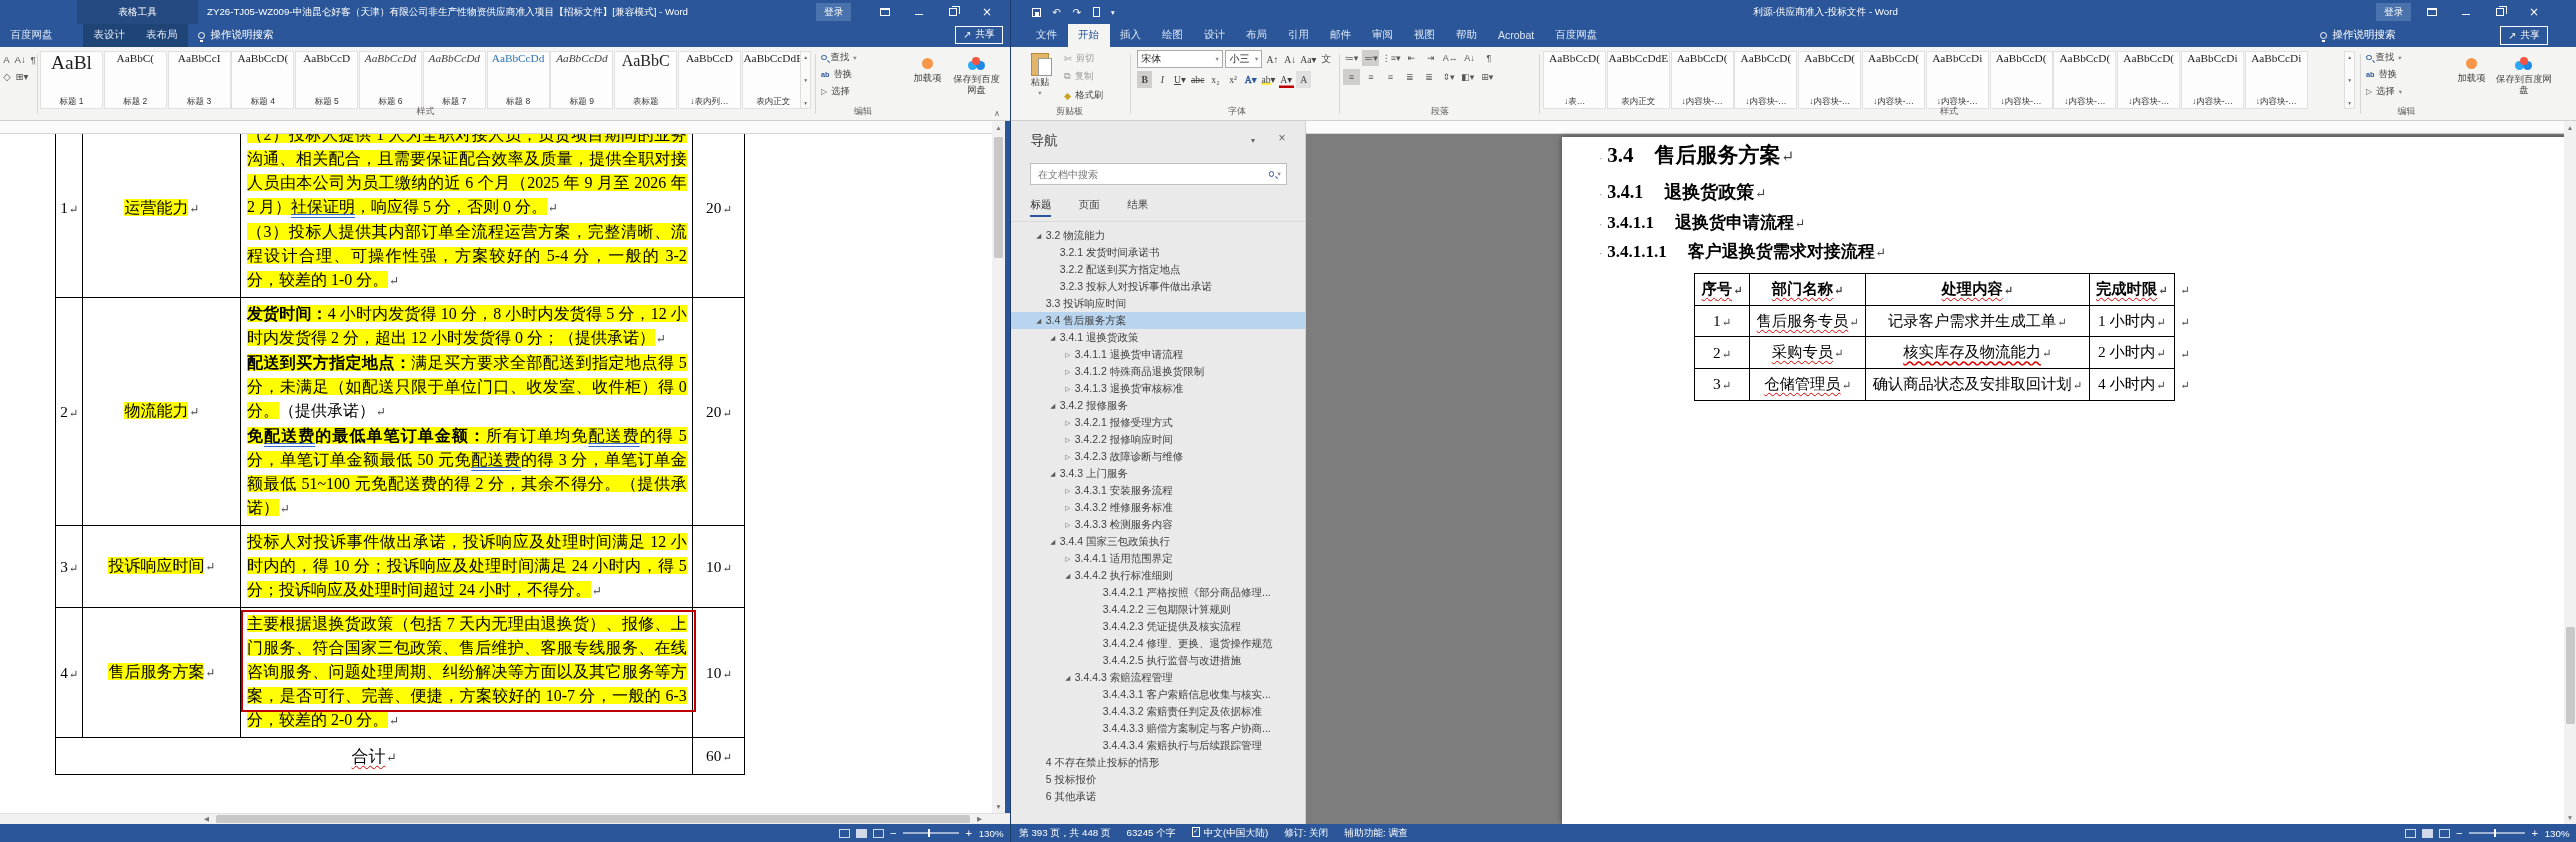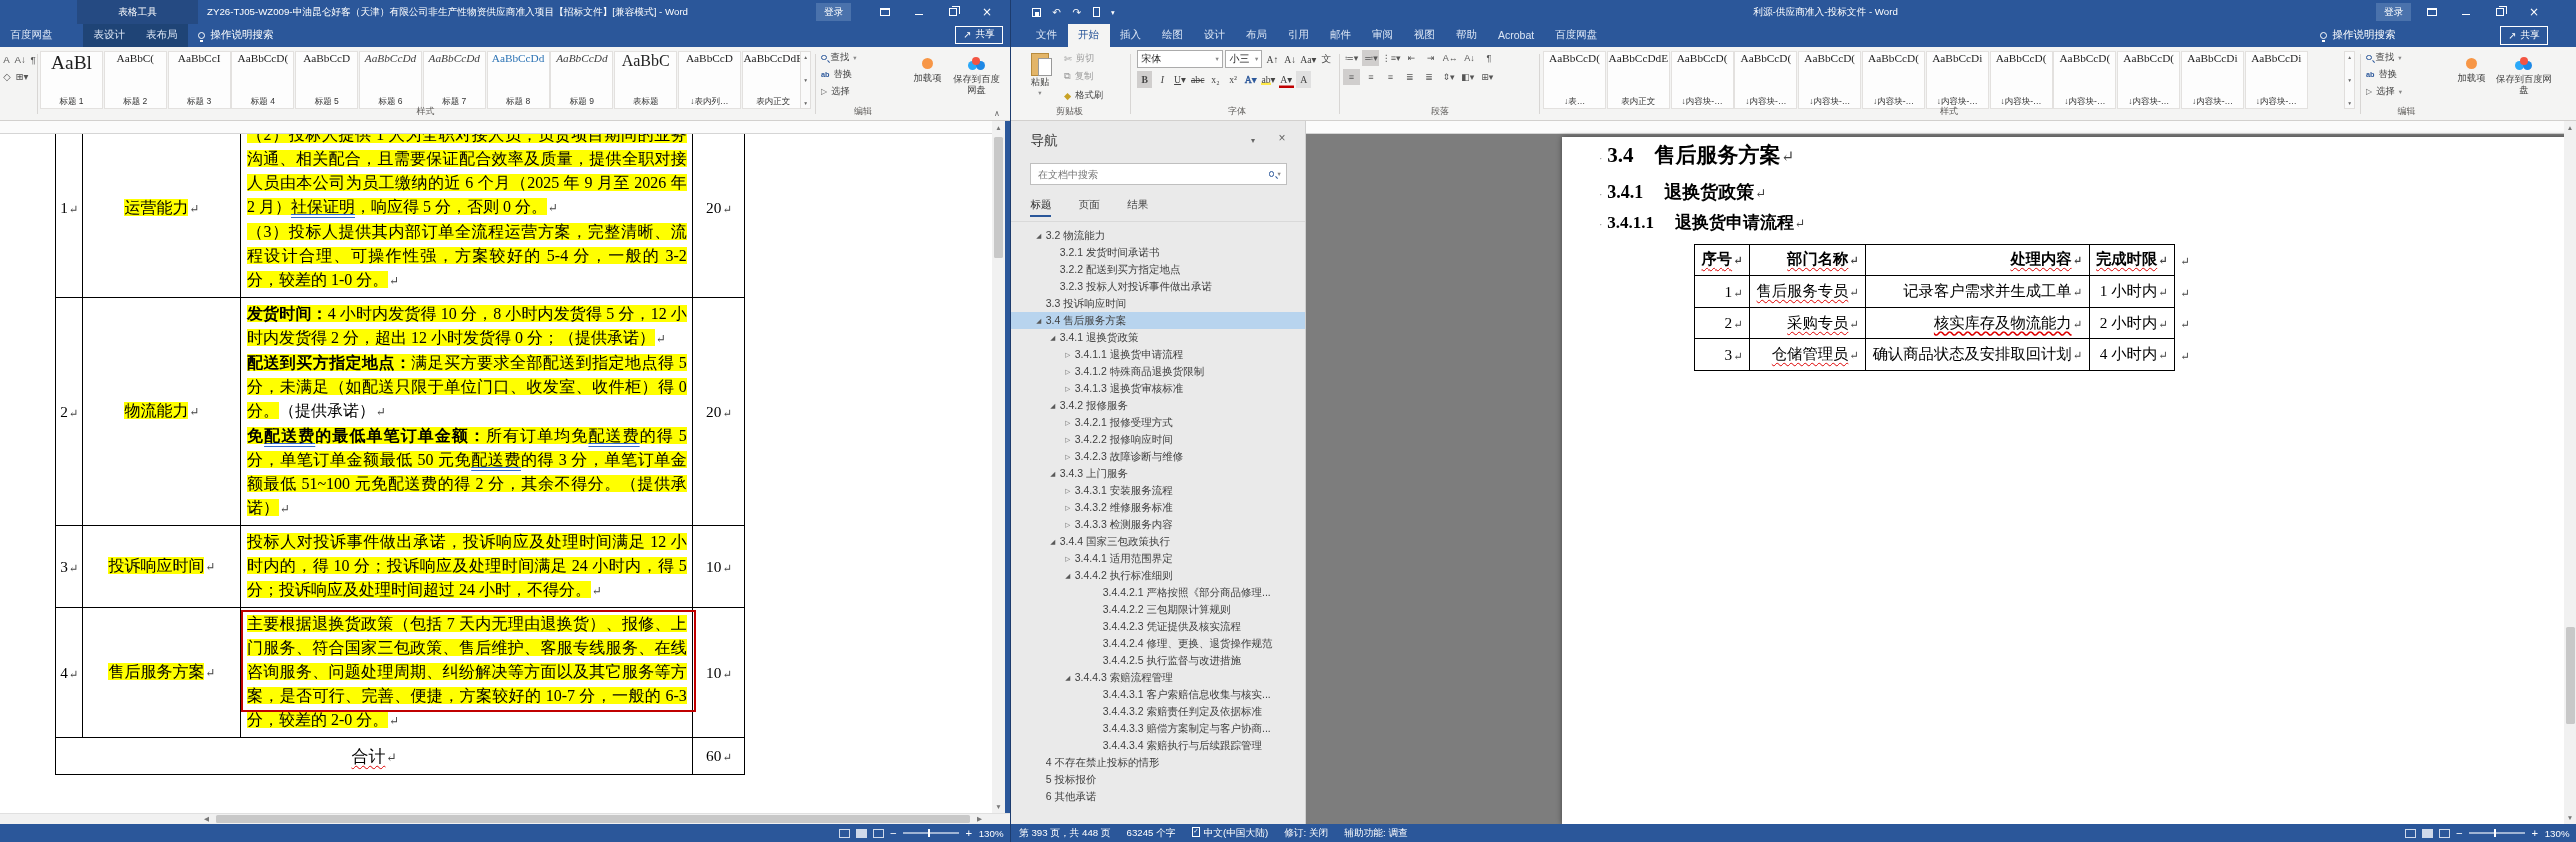--- a/index.html
+++ b/index.html
@@ -147,21 +147,21 @@
 .hdot{color:#888;margin-right:4.8px;font-size:10.5px}
 .dochead .hnum{font-weight:bold}
 .dochead .htext{font-weight:bold;margin-left:21px}
 .dh1{font-size:21px;margin:3.2px 0 11.3px}
 .dh2{font-size:18px}
 .dh3{font-size:17px}
 .dh4{font-size:17px;margin-bottom:9.7px}
 .para{font-size:17px;line-height:27.4px;text-indent:2em;margin-bottom:3.2px;text-align:justify}
 .rtable{display:table;border-collapse:collapse;margin:9.7px 0 0 95px;font-size:15.3px}
 .rrow{display:table-row}
-.rcell{display:table-cell;border:1.2px solid #000;padding:4.8px 6.5px;text-align:right;vertical-align:middle;white-space:nowrap}
+.rcell{display:table-cell;border:1.2px solid #000;padding:4.8px 6.5px;text-align:center;vertical-align:middle;white-space:nowrap}
 .rc-mark{display:table-cell;border:none;padding-left:4px;vertical-align:middle}
 .rhead .rcell{font-weight:bold}
 .rhead .rcell span:first-child{text-decoration:underline wavy #dd0000;text-underline-offset:3.2px}
 .rrow .rc-dept span:first-child{text-decoration:underline wavy #dd0000;text-underline-offset:3.2px}
 .rrow.sqc .rc-c span:first-child{text-decoration:underline wavy #dd0000;text-underline-offset:3.2px}
 .rhead .rcell span:first-child, .rrow .rc-dept span:first-child{text-decoration-thickness:0.8px}
 #vsR{right:0;top:121px;bottom:18px;left:auto;width:12px}
 </style>
 </head>
 <body>
@@ -816,20 +816,21 @@
         <span class="rnum" style="width:39px"></span>
         <span class="rnum" style="width:39px"></span>
         <span class="rnum" style="width:39px"></span>
       </div>
     <div class="pageR">
       <div>
 
       <div class="dochead dh1"><span class="hdot">·</span><span class="hnum">3.4</span><span class="htext">售后服务方案</span><span class="mk">↵</span></div>
           <div class="dochead dh2"><span class="hdot">·</span><span class="hnum">3.4.1</span><span class="htext">退换货政策</span><span class="mk">↵</span></div>
           <div class="dochead dh3"><span class="hdot">·</span><span class="hnum">3.4.1.1</span><span class="htext">退换货申请流程</span><span class="mk">↵</span></div>
+          <div class="dochead dh4"><span class="hdot">·</span><span class="hnum">3.4.1.1.1</span><span class="htext">客户退换货需求对接流程</span><span class="mk">↵</span></div>
         </div>
       <div>
 
       <p class="para"></p>
           <p class="para"></p>
           <p class="para"></p>
           <p class="para"></p>
           <p class="para"></p>
           <p class="para"></p>
           <p class="para"></p>

